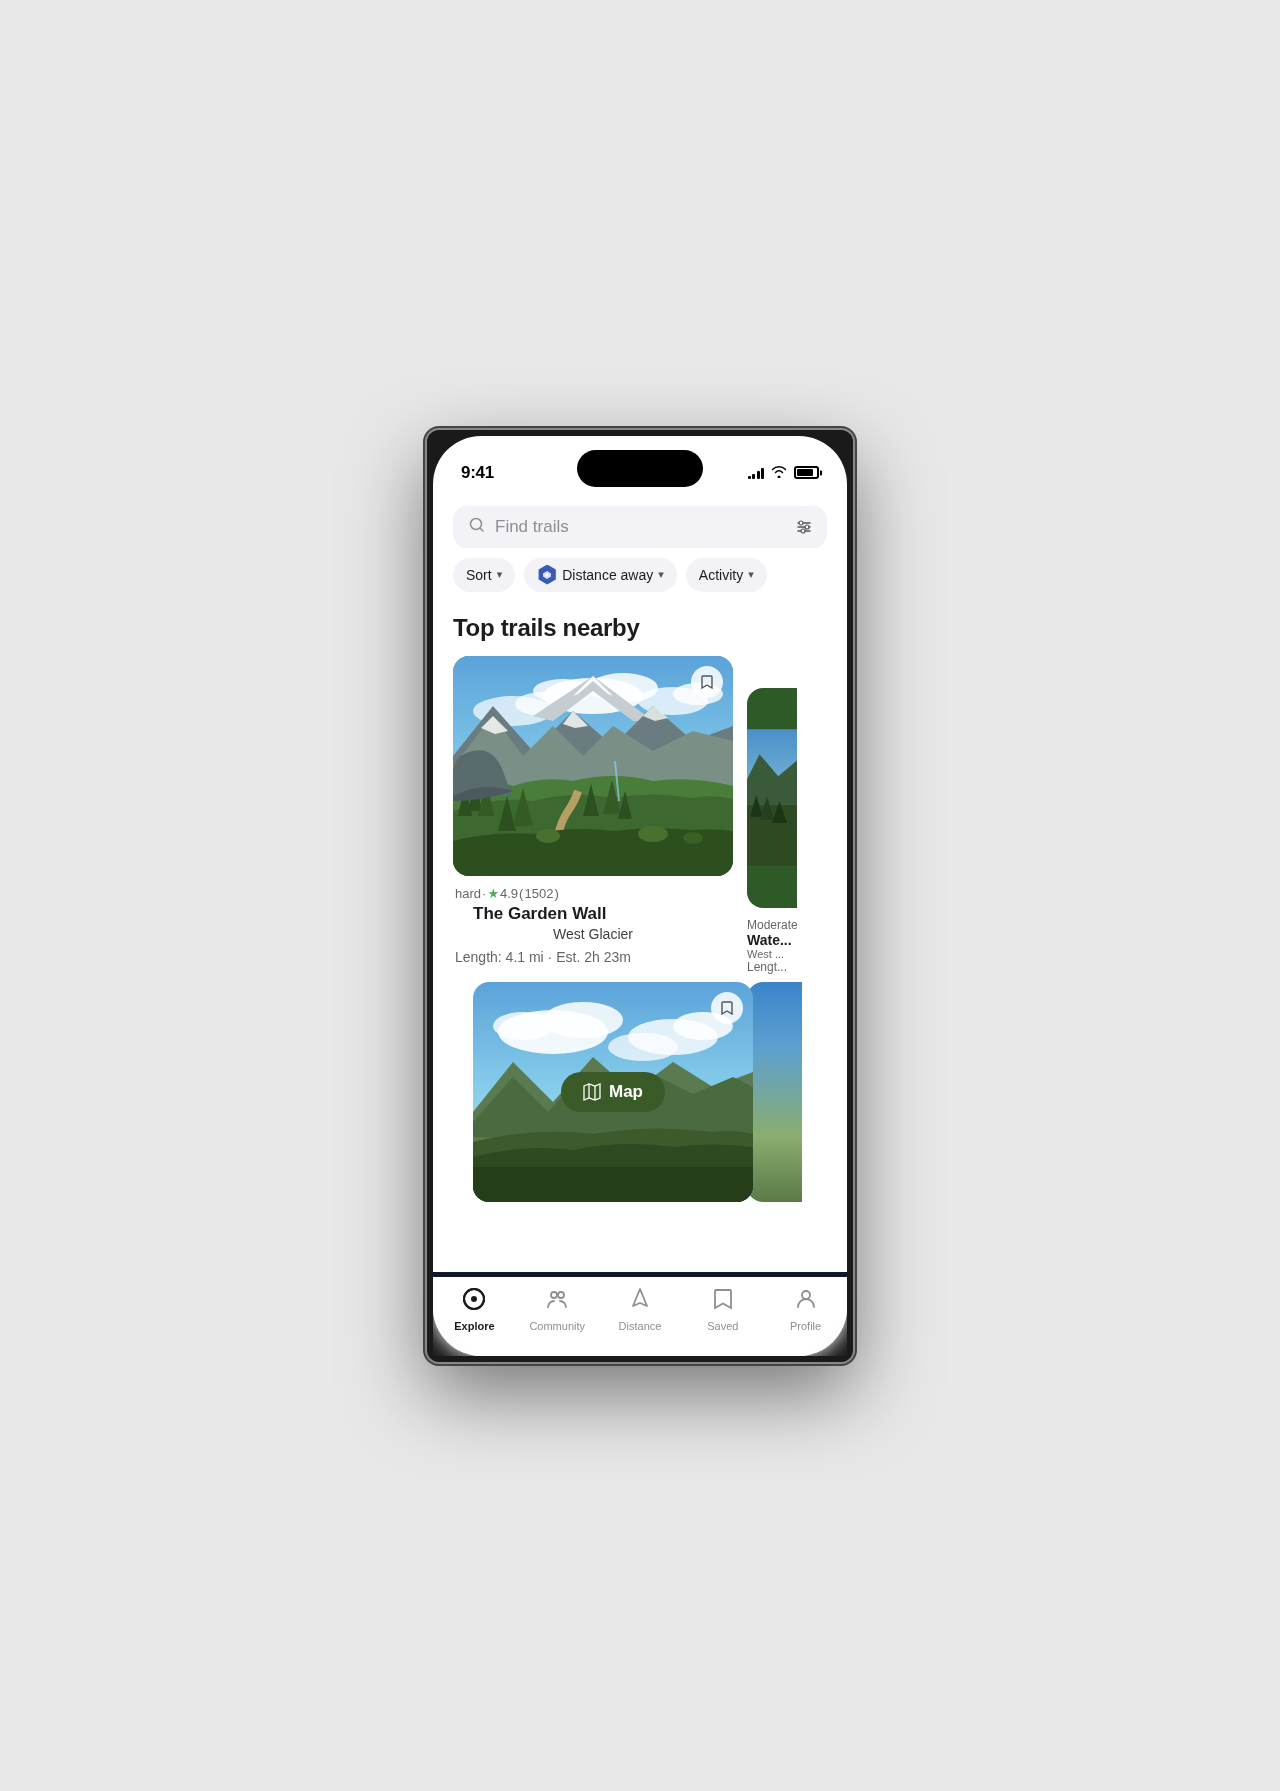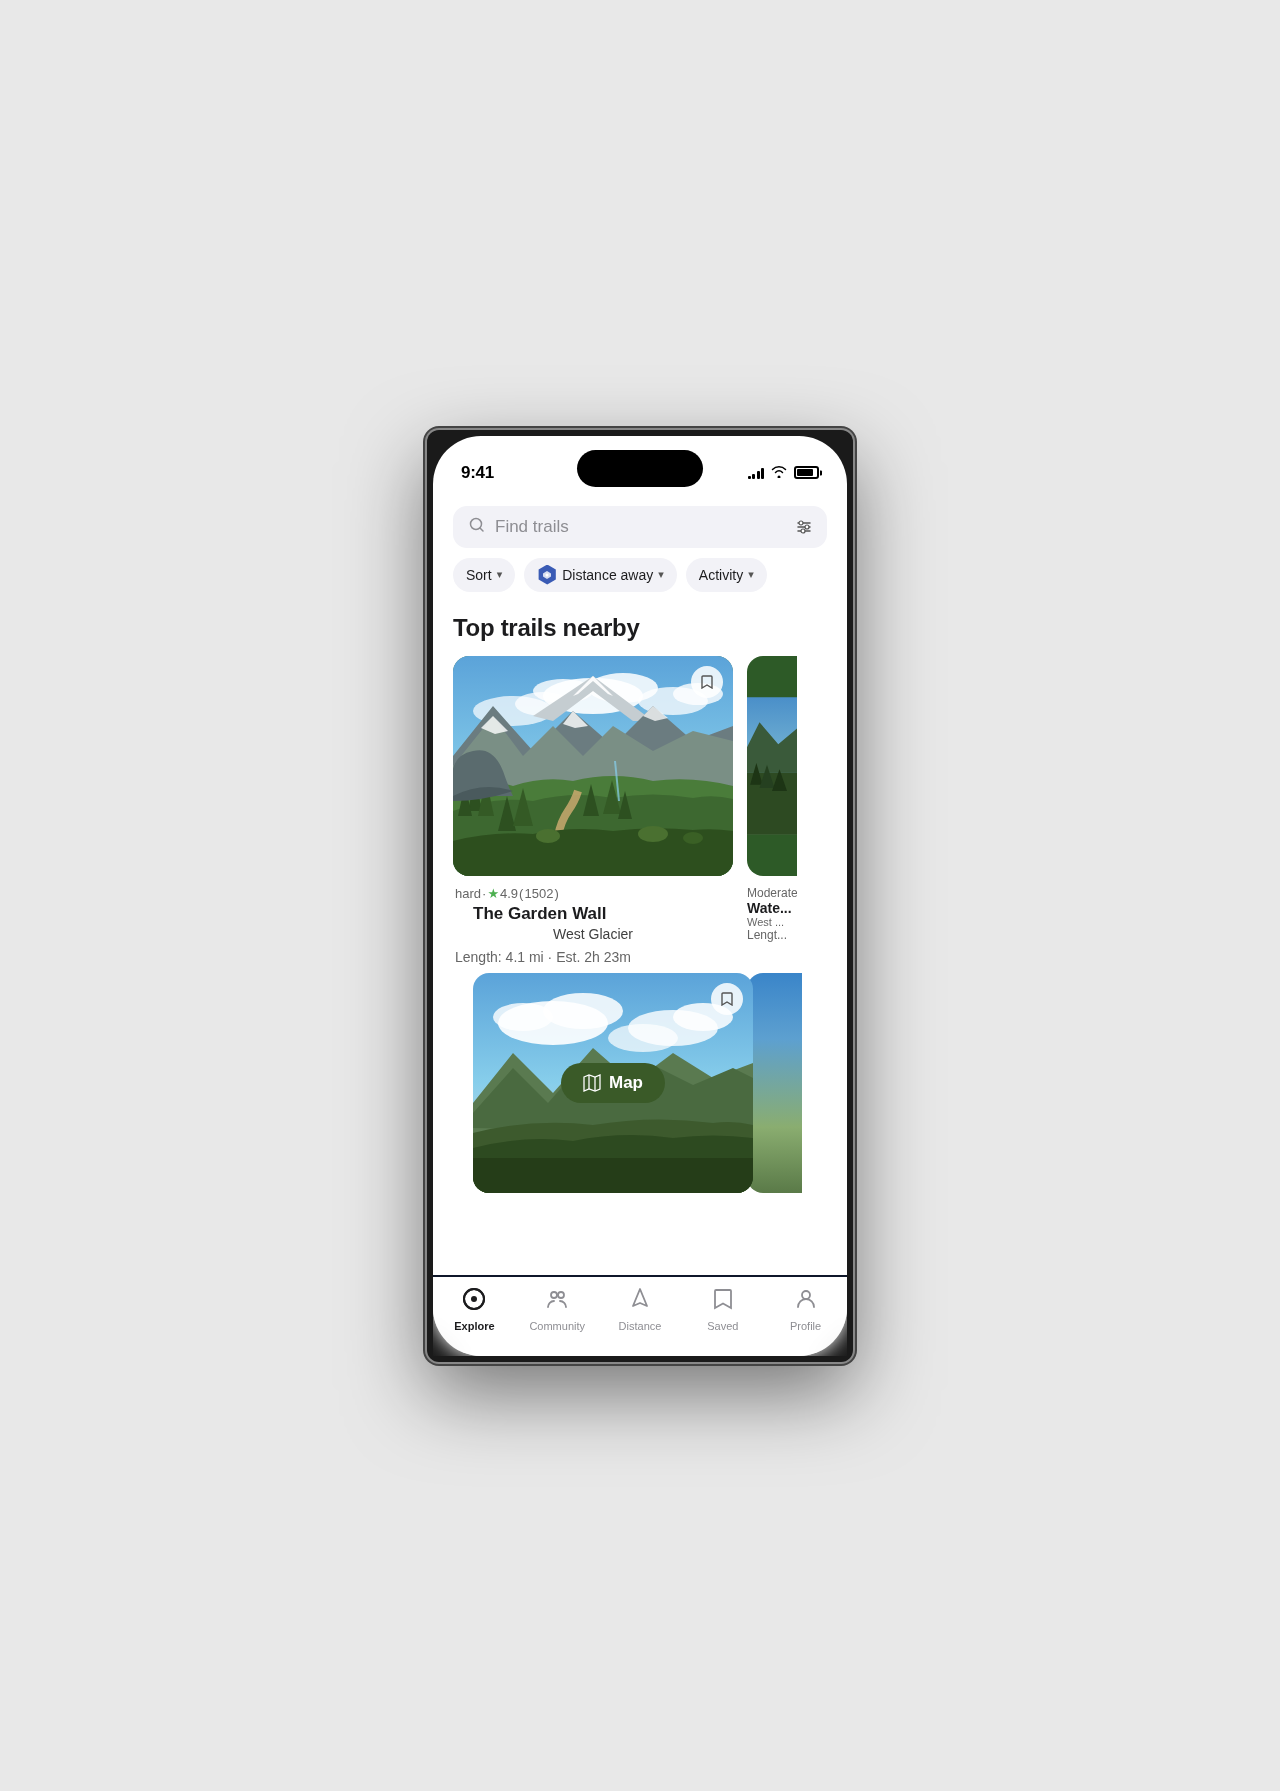--- a/index.html
+++ b/index.html
@@ -239,20 +239,21 @@
 
     .trail-card {
       flex-shrink: 0;
       width: 280px;
     }
 
     .trail-card-partial {
       flex-shrink: 0;
       width: 50px;
       overflow: hidden;
+      margin-top: 32px;
     }
 
     .trail-image {
       width: 100%;
       height: 220px;
       border-radius: 16px;
       overflow: hidden;
       position: relative;
       background: #4a7c59;
     }
@@ -345,21 +346,21 @@
       cursor: pointer;
     }
 
     
     .tab-bar {
       position: absolute;
       bottom: 0;
       left: 0;
       right: 0;
       background: rgba(255,255,255,0.95);
-      border-top: 2px solid #0f172a;
+      border-top: 5px solid #0f172a;
       display: flex;
       justify-content: space-around;
       align-items: center;
       padding: 10px 0 24px;
       backdrop-filter: blur(10px);
     }
 
     .tab-item {
       display: flex;
       flex-direction: column;

